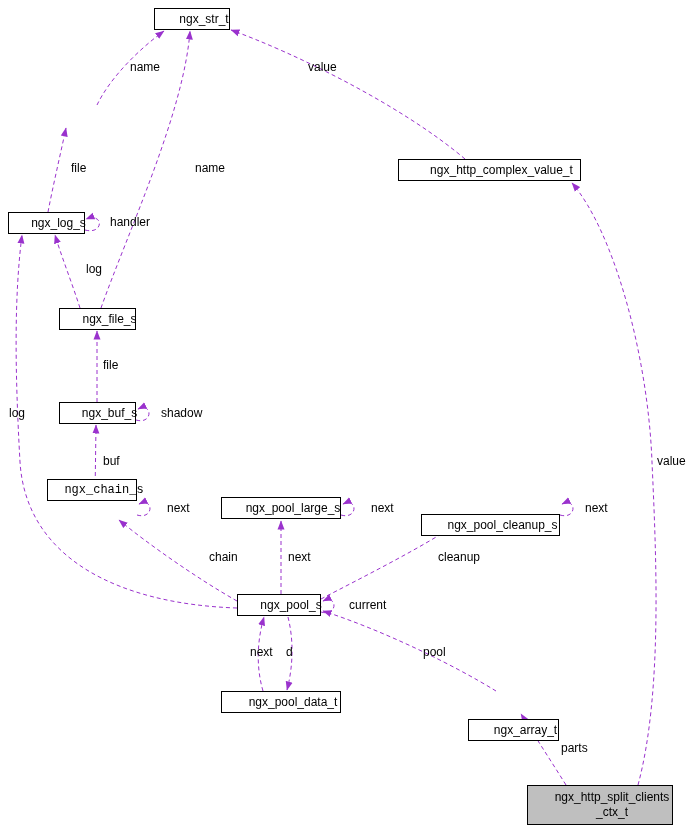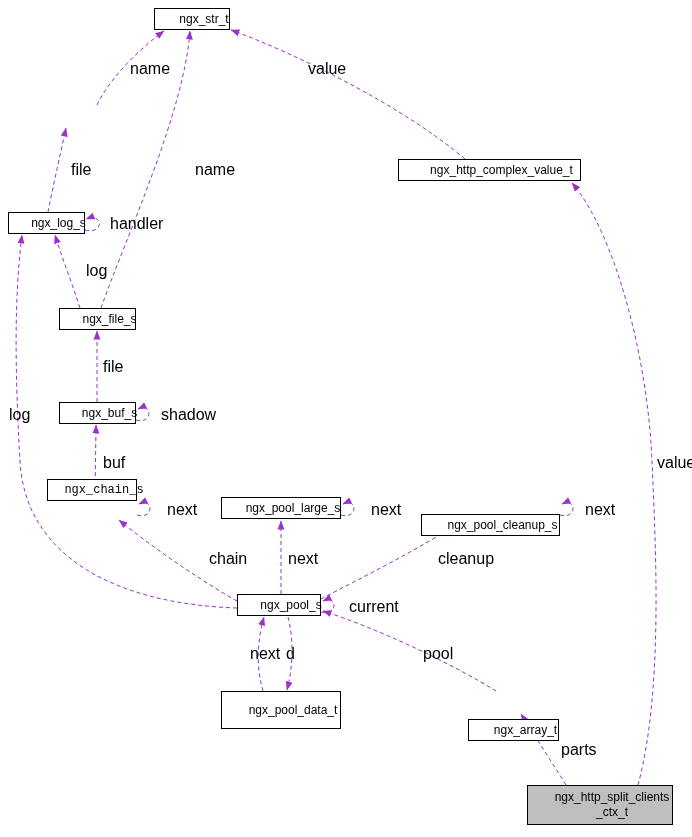--- a/index.html
+++ b/index.html
@@ -39,21 +39,21 @@
     cursor: pointer;
     padding-left: 24px;
   }
   .node.highlight {
     background: var(--highlight-fill, #bfbfbf);
     cursor: default;
   }
 
   .edge-label {
     position: absolute;
-    font-size: 16px;
+    font-size: 12px;
     color: #000000;
     white-space: nowrap;
   }
 </style>
 </head>
 <body>
 
 <div class="diagram">
 
   <svg class="edges" width="692" height="837" viewBox="0 0 692 837" xmlns="http://www.w3.org/2000/svg">
@@ -110,21 +110,21 @@
 
   <div class="node" style="left:154px;top:8px;width:76px;height:22px;">ngx_str_t</div>
   <div class="node" style="left:398px;top:159px;width:183px;height:22px;">ngx_http_complex_value_t</div>
   <div class="node" style="left:8px;top:212px;width:77px;height:22px;">ngx_log_s</div>
   <div class="node" style="left:59px;top:308px;width:77px;height:22px;">ngx_file_s</div>
   <div class="node" style="left:59px;top:402px;width:77px;height:22px;">ngx_buf_s</div>
   <div class="node" style="left:47px;top:479px;width:90px;height:22px;font-family:Liberation Mono, monospace;">ngx_chain_s</div>
   <div class="node" style="left:221px;top:497px;width:120px;height:22px;">ngx_pool_large_s</div>
   <div class="node" style="left:421px;top:514px;width:139px;height:22px;">ngx_pool_cleanup_s</div>
   <div class="node" style="left:237px;top:594px;width:84px;height:22px;">ngx_pool_s</div>
-  <div class="node" style="left:221px;top:691px;width:120px;height:38px;">ngx_pool_data_t</div>
+  <div class="node" style="left:221px;top:691px;width:120px;height:22px;">ngx_pool_data_t</div>
   <div class="node" style="left:468px;top:719px;width:91px;height:22px;">ngx_array_t</div>
   <div class="node highlight" style="left:527px;top:785px;width:146px;height:40px;">ngx_http_split_clients
 _ctx_t</div>
 
   <span class="edge-label" style="left:130px;top:60px;">name</span>
   <span class="edge-label" style="left:195px;top:161px;">name</span>
   <span class="edge-label" style="left:308px;top:60px;">value</span>
   <span class="edge-label" style="left:71px;top:161px;">file</span>
   <span class="edge-label" style="left:110px;top:215px;">handler</span>
   <span class="edge-label" style="left:86px;top:262px;">log</span>

